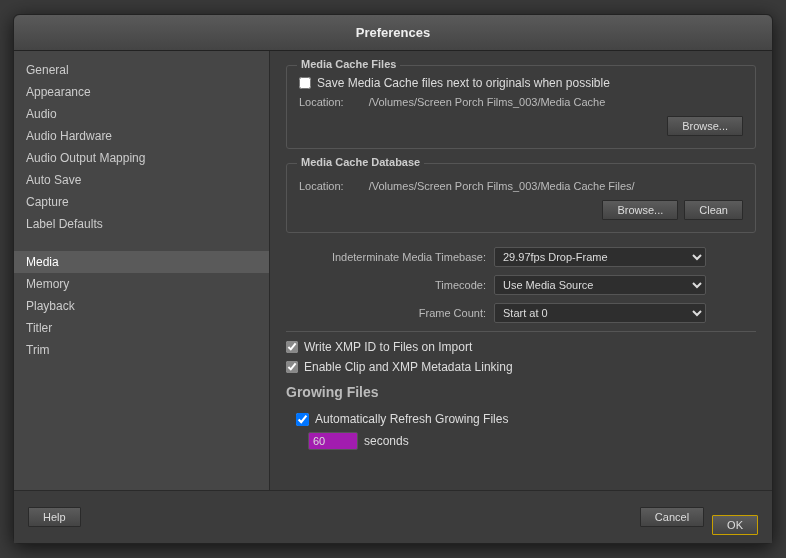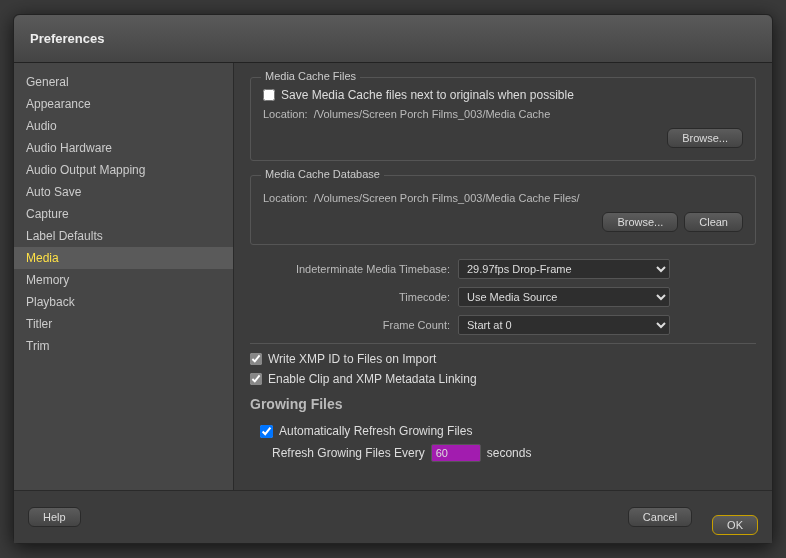--- a/index.html
+++ b/index.html
@@ -20,49 +20,51 @@
       background: #3c3c3c;
       border: 1px solid #222;
       border-radius: 6px;
       display: flex;
       flex-direction: column;
       box-shadow: 0 4px 20px rgba(0,0,0,0.7);
     }
     .dialog-titlebar {
       background: linear-gradient(to bottom, #5a5a5a, #444);
       border-radius: 6px 6px 0 0;
-      padding: 16px;
+      text-align: center;
+      padding: 10px;
       font-size: 13px;
       color: #eee;
       font-weight: bold;
       border-bottom: 1px solid #222;
       flex-shrink: 0;
     }
     .dialog-body {
       display: flex;
       flex: 1;
       overflow: hidden;
     }
     .sidebar {
-      width: 220px;
+      width: 256px;
       background: #464646;
       border-right: 1px solid #2a2a2a;
       padding: 8px 0;
       flex-shrink: 0;
       overflow-y: auto;
     }
     .sidebar-item {
       padding: 4px 12px;
       cursor: pointer;
       color: #ccc;
       font-size: 12px;
     }
     .sidebar-item.active {
       background: #5a5a5a;
-      color: #fde047;
+      color: #ffffff;
+      margin-top: 16px;
     }
     .main-content {
       flex: 1;
       padding: 14px 16px;
       overflow-y: auto;
       background: #3c3c3c;
     }
     .section-group {
       border: 1px solid #555;
       border-radius: 3px;
@@ -71,21 +73,21 @@
       position: relative;
     }
     .section-label {
       position: absolute;
       top: -8px;
       left: 10px;
       background: #3c3c3c;
       padding: 0 4px;
       font-size: 11px;
       color: #ccc;
-      font-weight: normal;
+      font-weight: bold;
     }
     .checkbox-row {
       display: flex;
       align-items: center;
       gap: 6px;
       margin-bottom: 6px;
     }
     .checkbox-row input[type=checkbox] {
       accent-color: #888;
       width: 12px;
@@ -98,30 +100,31 @@
       margin: 6px 0 8px 0;
       font-size: 11px;
       color: #bbb;
     }
     .location-row .loc-label {
       color: #bbb;
       white-space: nowrap;
     }
     .location-row .loc-path {
       color: #bbb;
+      margin-left: 19px;
     }
     .browse-row {
       display: flex;
       justify-content: flex-end;
       gap: 6px;
     }
     .btn {
       background: linear-gradient(to bottom, #5c5c5c, #444);
       border: 1px solid #2a2a2a;
-      border-radius: 6px;
+      border-radius: 1px;
       color: #ddd;
       padding: 3px 14px;
       font-size: 11px;
       cursor: pointer;
     }
     .btn-ok {
       background: linear-gradient(to bottom, #5c5c5c, #444);
       border: 1px solid #c8a000;
       color: #ddd;
       margin-top: 16px;
@@ -178,21 +181,21 @@
       color: #ddd;
       padding: 2px 4px;
       font-size: 11px;
       border-radius: 2px;
     }
     .dialog-footer {
       border-top: 1px solid #2a2a2a;
       padding: 8px 14px;
       display: flex;
       justify-content: flex-end;
-      gap: 20px;
+      gap: 8px;
       align-items: center;
       flex-shrink: 0;
       background: #3c3c3c;
     }
     .footer-left {
       flex: 1;
       display: flex;
       justify-content: flex-start;
     }
     .divider-line {
@@ -289,21 +292,20 @@
         <span>Enable Clip and XMP Metadata Linking</span>
       </div>
 
       <div class="growing-section">
         <div class="growing-title">Growing Files</div>
         <div class="growing-row">
           <input type="checkbox" checked="" style="">
           <span>Automatically Refresh Growing Files</span>
         </div>
         <div class="refresh-row">
-          <span>Refresh Growing Files Every</span>
           <input type="text" class="refresh-input" value="60" style="">
           <span>seconds</span>
         </div>
       </div>
     </div>
   </div>
 
   <div class="dialog-footer">
     <div class="footer-left">
       <button class="btn">Help</button>

